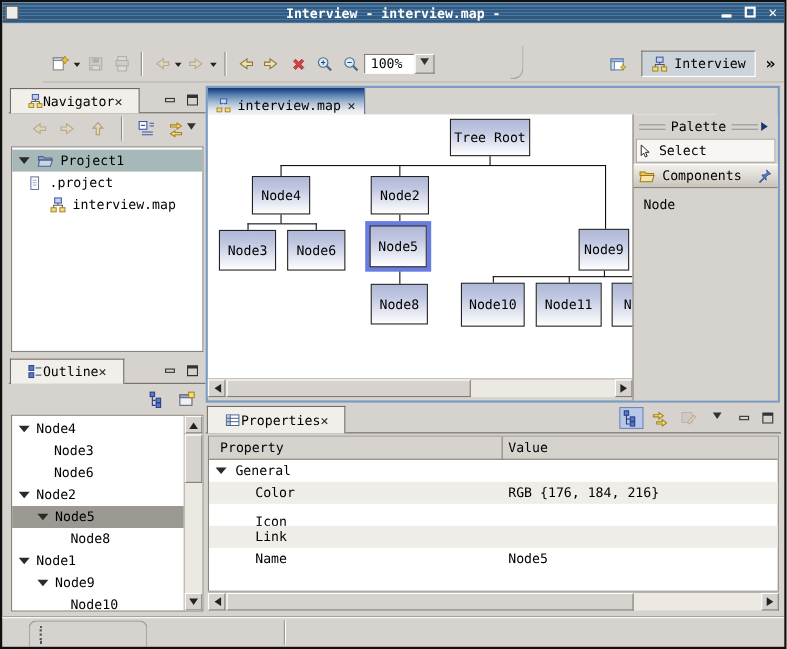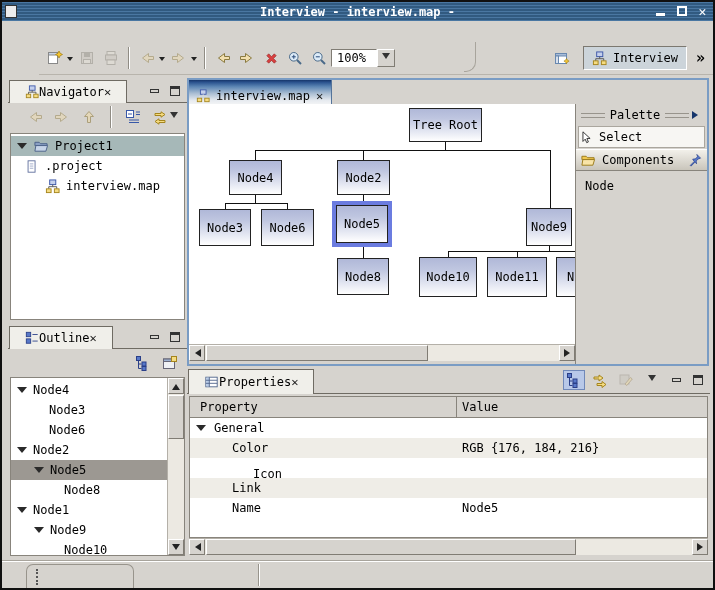--- a/index.html
+++ b/index.html
@@ -537,21 +537,21 @@
       </div>
       <div class="prow" style="top:21px;">
         <span class="exp" style="margin-left:6px;margin-right:8px;"></span>
         <span>General</span>
       </div>
       <div class="prow alt" style="top:41px;">
         <span style="padding-left:42px;">Color</span>
         <span class="pval">RGB {176, 184, 216}</span>
       </div>
       <div class="prow" style="top:61px;">
-        <span style="padding-left:63px;margin-top:12px;">Icon</span>
+        <span style="padding-left:42px;margin-top:12px;">Icon</span>
         <span class="pval"></span>
       </div>
       <div class="prow alt" style="top:81px;">
         <span style="padding-left:42px;">Link</span>
         <span class="pval"></span>
       </div>
       <div class="prow" style="top:101px;">
         <span style="padding-left:42px;">Name</span>
         <span class="pval">Node5</span>
       </div>

